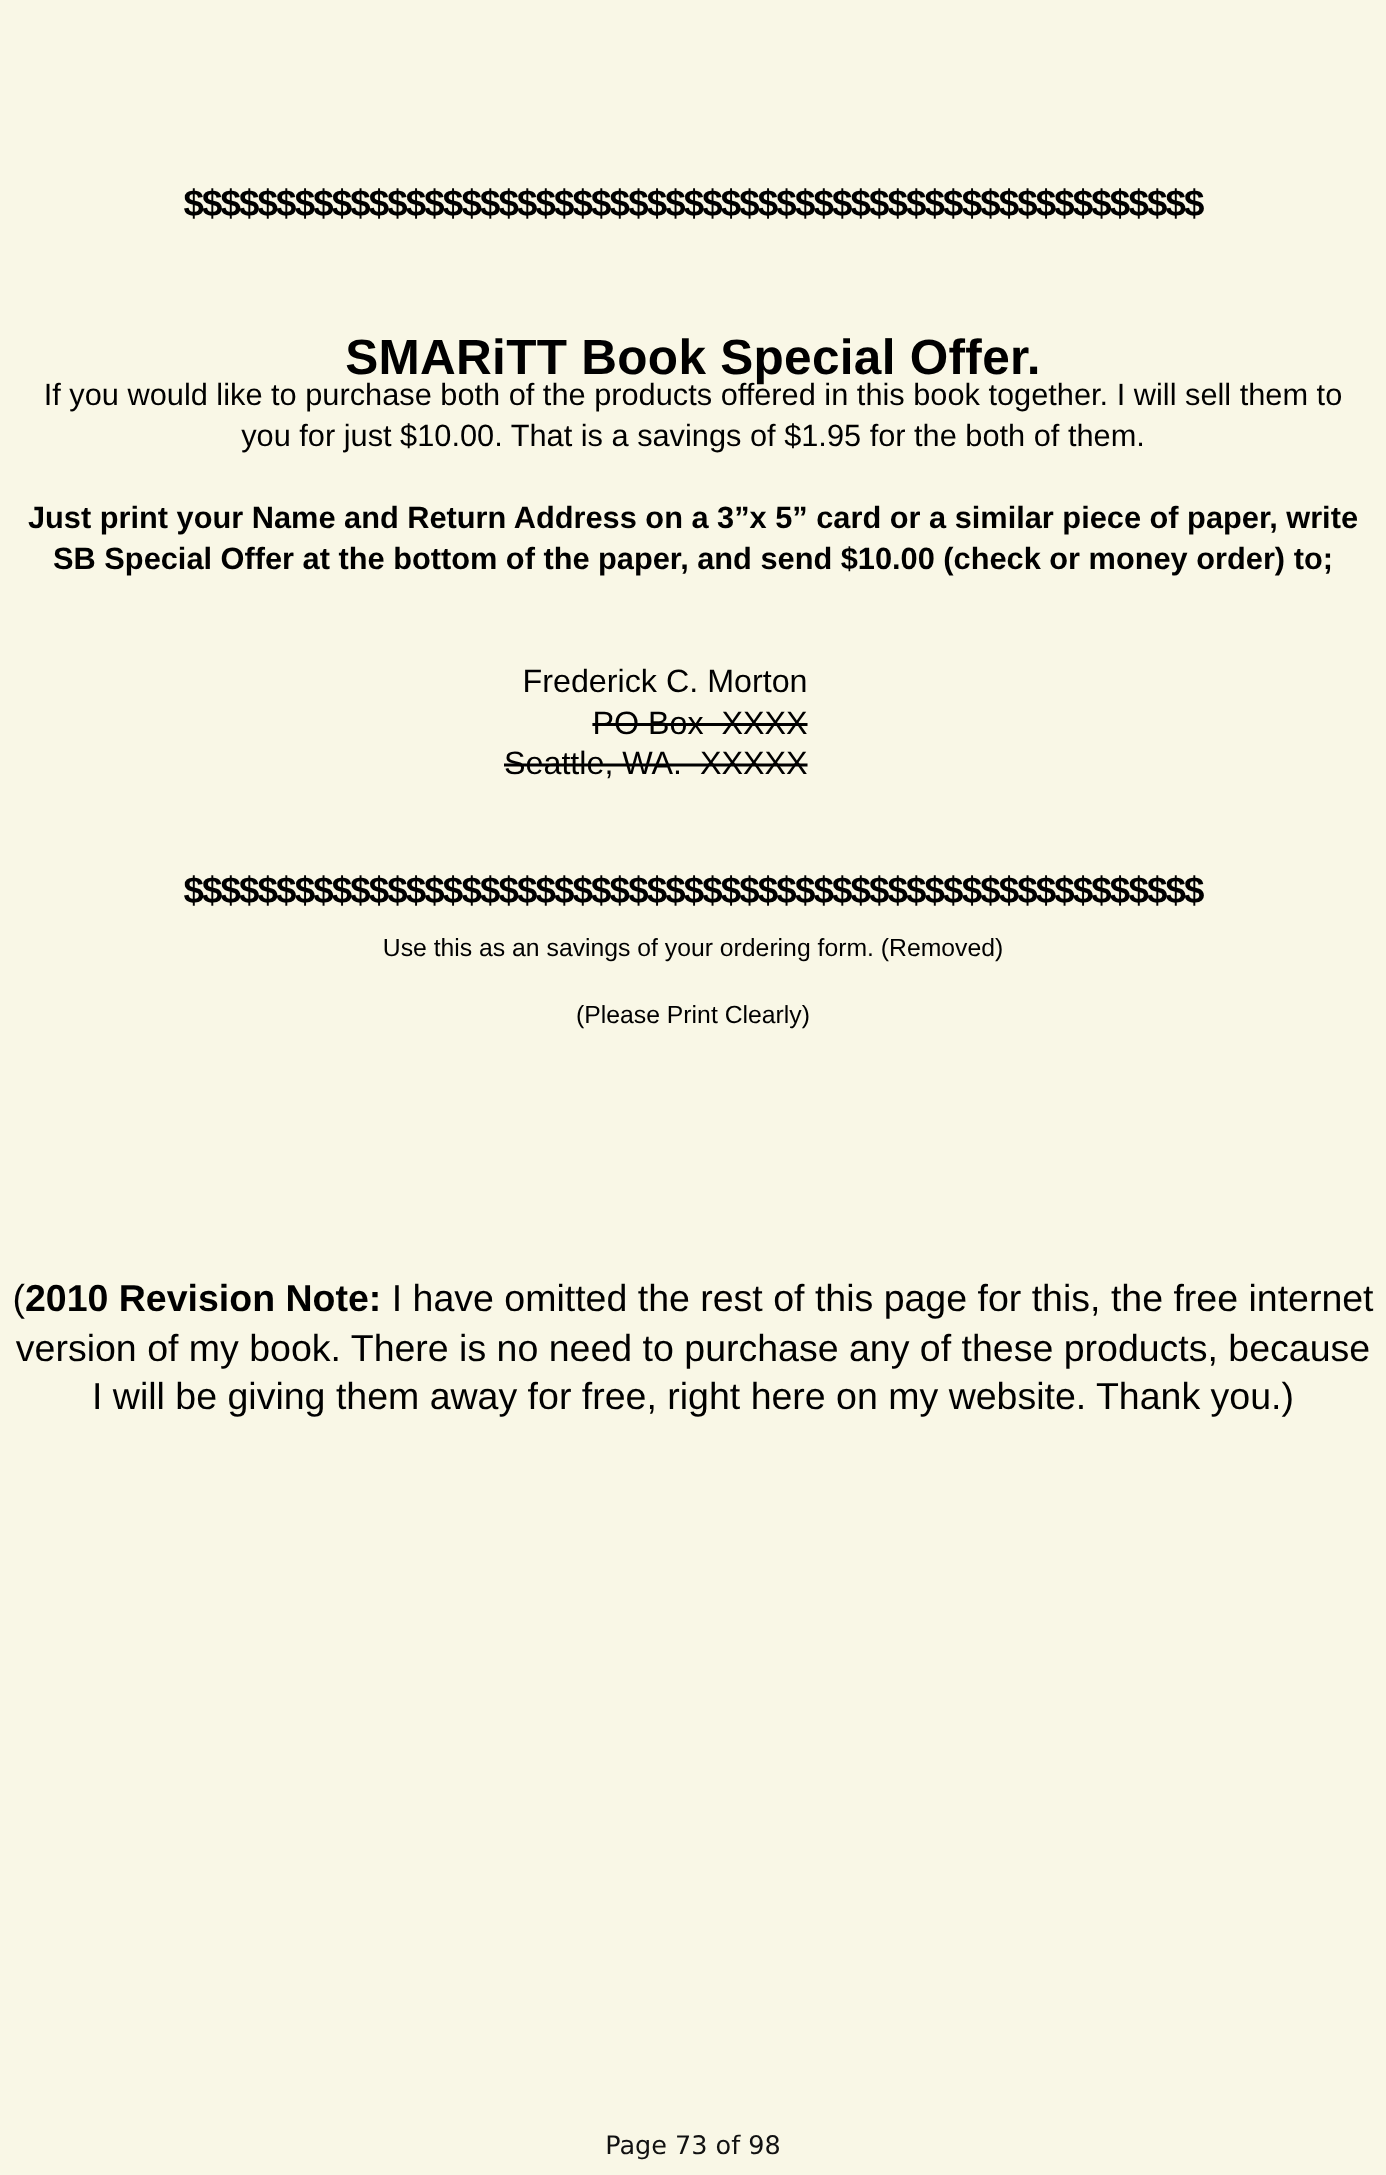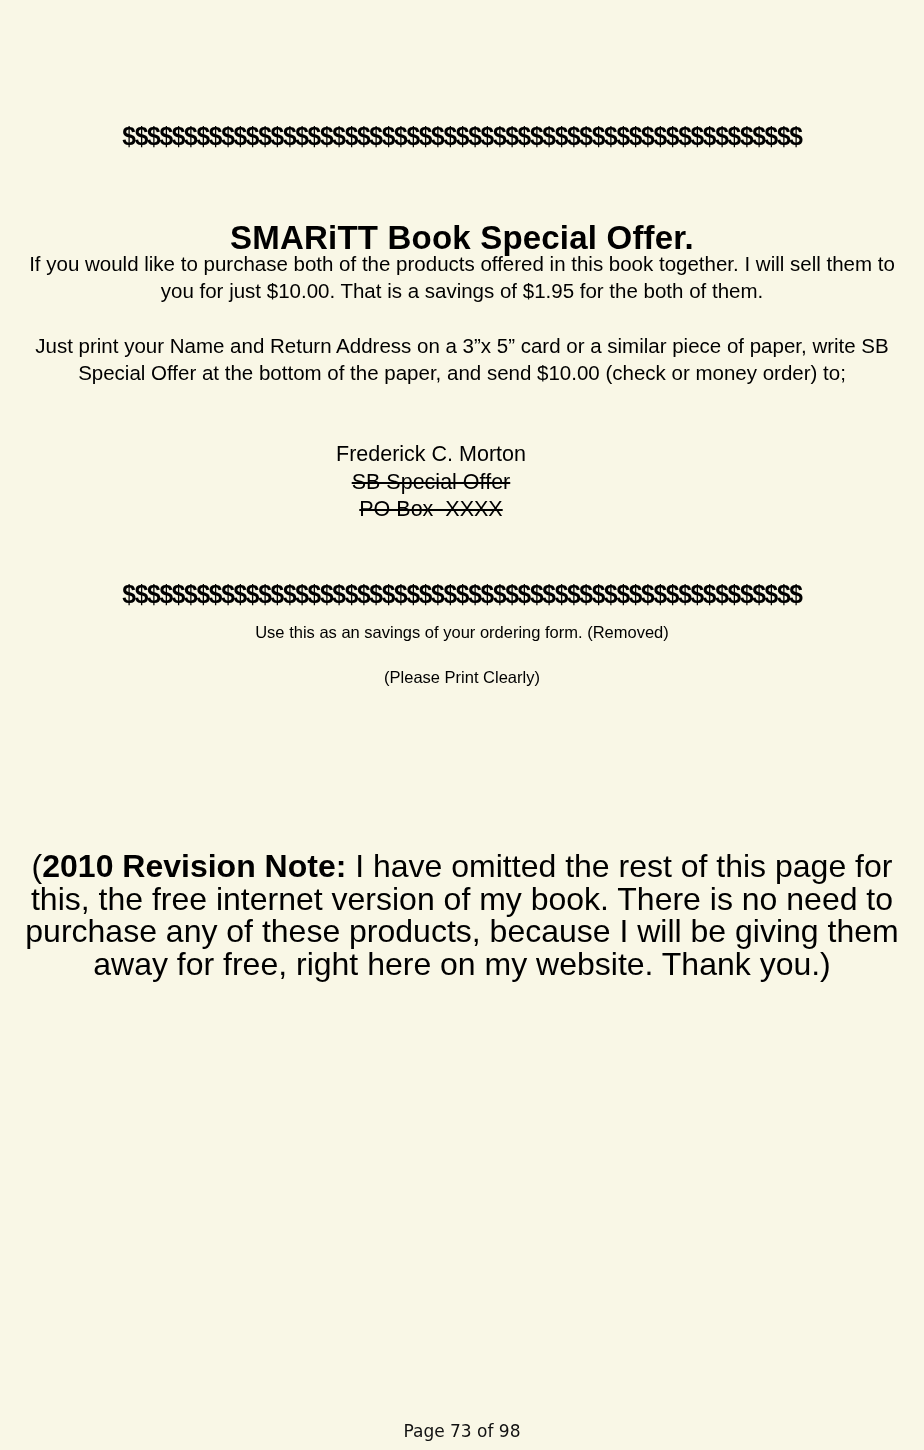--- a/index.html
+++ b/index.html
@@ -41,35 +41,35 @@
     line-height: 27px;
     padding: 0 18px;
     box-sizing: border-box;
   }
   .address {
     position: absolute;
     left: 336px;
     top: 441px;
     font-size: 21.5px;
     line-height: 27.5px;
-    text-align: center;
+    text-align: right;
   }
   .address .struck {
     text-decoration: line-through;
   }
   .small {
     font-size: 16.5px;
   }
   .small-bold {
     font-size: 16.5px;
     font-weight: normal;
   }
   .note {
     top: 850px;
-    font-size: 32px;
+    font-size: 25px;
     line-height: 32.5px;
     padding: 0 6px;
     box-sizing: border-box;
   }
   .note b {
     font-weight: bold;
   }
   .footer {
     top: 1421px;
     font-family: "DejaVu Sans", sans-serif;
@@ -80,26 +80,26 @@
 </style>
 </head>
 <body>
 
 <div class="abs dollar-row" style="top:122px;">$$$$$$$$$$$$$$$$$$$$$$$$$$$$$$$$$$$$$$$$$$$$$$$$$$$$$$$</div>
 
 <div class="abs title">SMARiTT Book Special Offer.</div>
 
 <div class="abs para" style="top:250px;">If you would like to purchase both of the products offered in this book together. I will sell them to you for just $10.00. That is a savings of $1.95 for the both of them.</div>
 
-<div class="abs para" style="top:332px;">Just print your Name and Return Address on a 3”x 5” card or a similar piece of paper, write SB Special Offer at the bottom of the paper, and send $10.00 (check or money order) to;</div>
+<div class="abs para" style="top:332px;font-weight:bold;">Just print your Name and Return Address on a 3”x 5” card or a similar piece of paper, write SB Special Offer at the bottom of the paper, and send $10.00 (check or money order) to;</div>
 
 <div class="address">
   <div>Frederick C. Morton</div>
-  <div class="struck">SB Special Offer</div>
   <div class="struck" style="white-space:pre;">PO Box  XXXX</div>
+  <div class="struck" style="white-space:pre;">Seattle, WA.  XXXXX</div>
 </div>
 
 <div class="abs dollar-row" style="top:580px;">$$$$$$$$$$$$$$$$$$$$$$$$$$$$$$$$$$$$$$$$$$$$$$$$$$$$$$$</div>
 
 <div class="abs small" style="top:623px;">Use this as an savings of your ordering form. (Removed)</div>
 
 <div class="abs small-bold" style="top:668px;">(Please Print Clearly)</div>
 
 <div class="abs note"><span>(</span><b>2010 Revision Note:</b><span> I have omitted the rest of this page for this, the free internet version of my book. There is no need to purchase any of these products, because I will be giving them away for free, right here on my website. Thank you.)</span></div>
 

